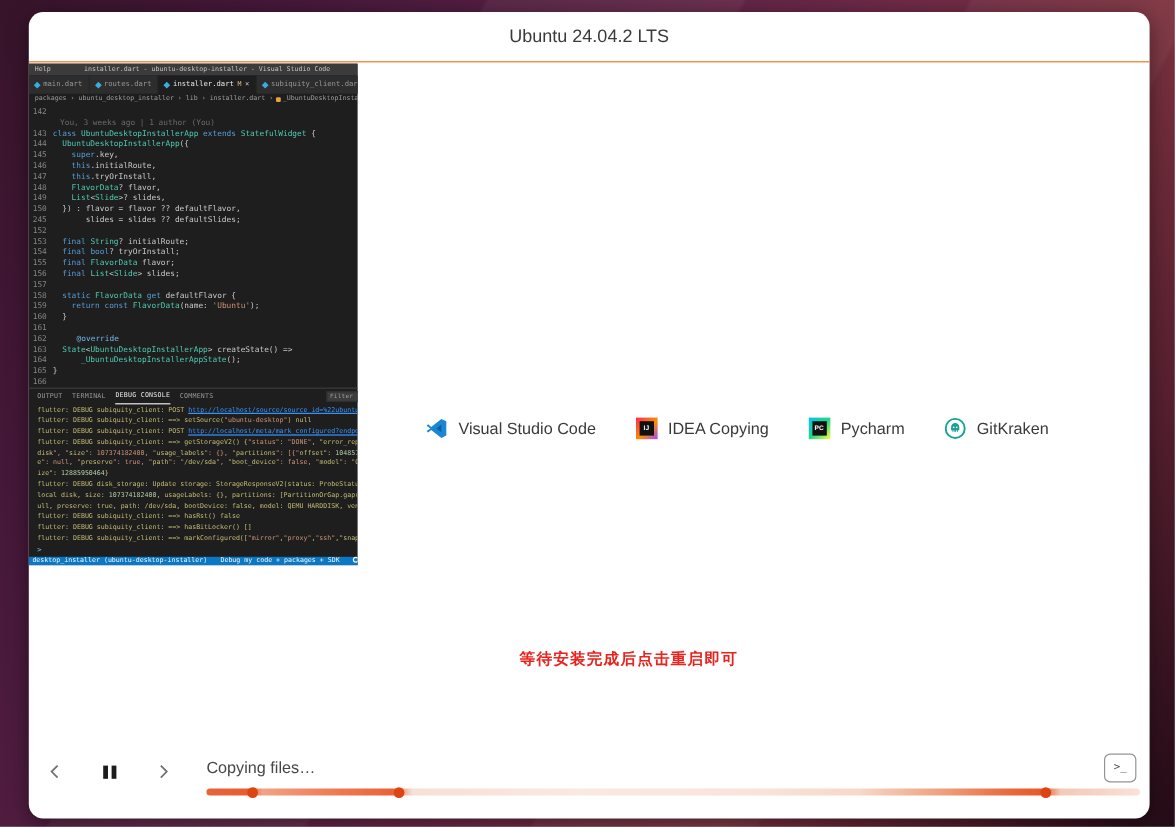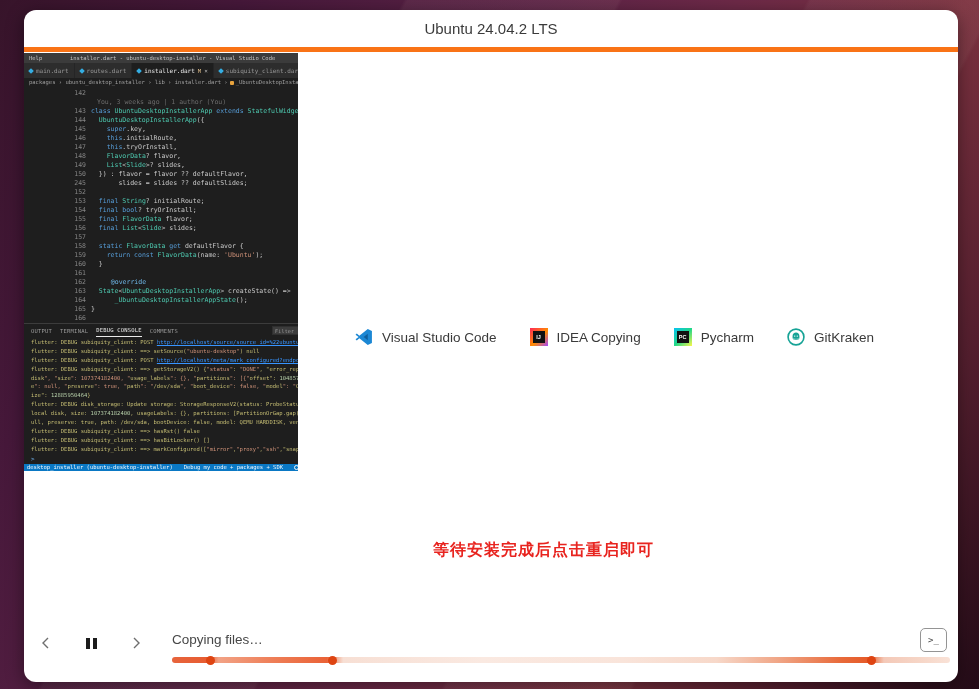--- a/index.html
+++ b/index.html
@@ -10,40 +10,40 @@
   }
   body::before{
     content:"";position:absolute;inset:0;pointer-events:none;
     background:linear-gradient(118deg,transparent 30%,rgba(255,230,215,.06) 30.3% 46%,transparent 46.3% 60%,rgba(255,230,215,.05) 60.3% 74%,transparent 74.3%);
   }
   .window{
     position:absolute;left:24px;top:10px;width:934px;height:672px;
     background:#ffffff;border-radius:12px;overflow:hidden;
     box-shadow:0 4px 18px rgba(0,0,0,.45);
   }
-  .hdr{height:42px;border-bottom:5px solid #f97316;display:flex;align-items:center;justify-content:center;box-sizing:border-box;}
+  .hdr{height:42px;border-bottom:1px solid #f97316;display:flex;align-items:center;justify-content:center;box-sizing:border-box;}
   .hdr-title{font-size:15px;color:#3b3b3b;}
 
   
   .vscode{position:absolute;left:0;top:43px;width:274px;height:418px;background:#1e1e1e;overflow:hidden;
           font-family:"DejaVu Sans Mono","Liberation Mono",monospace;}
   .vs-titlebar{position:absolute;left:0;top:0;right:0;height:10px;background:#3b3b3b;color:#c3c3c3;font-size:5.5px;line-height:10px;display:flex;}
   .vs-menu{padding:0 5px;}
   .vs-wt{flex:1;text-align:center;white-space:nowrap;overflow:hidden;}
   .vs-tabs{position:absolute;left:0;top:10px;right:0;height:15px;background:#252526;display:flex;white-space:nowrap;}
   .vs-tab{height:15px;display:flex;align-items:center;gap:3px;padding:0 5px;background:#2d2d2d;color:#969696;font-size:6px;border-right:1px solid #252526;box-sizing:border-box;flex:0 0 auto;}
   .vs-tab.active{background:#1e1e1e;color:#e8e8e8;}
   .dart-ico{width:4px;height:4px;background:#35aee3;transform:rotate(45deg);flex:0 0 auto;}
   .mod{color:#e2c08d;font-size:5.5px;}
   .tclose{color:#bdbdbd;font-size:6px;}
   .vs-crumb{position:absolute;left:0;top:25px;right:0;height:9px;color:#9d9d9d;font-size:5.5px;line-height:9px;padding-left:5px;white-space:nowrap;display:flex;gap:2px;align-items:center;}
   .sym-ico{width:4px;height:4px;background:#e8a33d;border-radius:1px;display:inline-block;flex:0 0 auto;}
   .vs-code{position:absolute;left:0;top:34px;right:0;height:236px;padding-top:2px;box-sizing:border-box;overflow:hidden;}
   .crow{display:flex;height:9px;line-height:9px;font-size:6.5px;}
-  .ln{width:15px;flex:0 0 auto;text-align:right;color:#858585;padding-right:5px;padding-left:47px;}
+  .ln{width:15px;flex:0 0 auto;text-align:right;color:#858585;padding-right:5px;}
   .ct{white-space:pre;color:#c8c8c8;}
   .ct b{font-weight:normal;font-style:normal;}
   .ct .k{color:#569cd6;} .ct .t{color:#4ec9b0;} .ct .s{color:#ce9178;} .ct .a{color:#6fb7e8;margin-left:12px;}
   .ct.lens{color:#6b6b6b;padding-left:6px;}
   .vs-panel{position:absolute;left:0;top:270px;right:0;height:141px;border-top:1px solid #3c3c3c;box-sizing:border-box;}
   .ptabs{position:relative;height:13px;display:flex;gap:8px;align-items:center;padding-left:7px;font-size:5.5px;color:#9a9a9a;letter-spacing:.2px;}
   .ptab.active{color:#eaeaea;border-bottom:1px solid #eaeaea;line-height:11px;}
   .pfilter{position:absolute;right:-8px;top:2px;width:34px;height:9px;background:#3c3c3c;border:1px solid #2f2f2f;color:#9a9a9a;font-size:5px;line-height:9px;padding-left:2px;box-sizing:border-box;}
   .plogs{padding:1px 0 0 7px;overflow:hidden;}
   .plog{height:8.9px;line-height:8.9px;font-size:5.5px;color:#c3bb72;white-space:nowrap;}
@@ -51,30 +51,30 @@
   .plog .u{color:#3794ff;text-decoration:underline;}
   .plog .cs{color:#ce9178;} .plog .cn{color:#b5cea8;}
   .prompt{height:9px;line-height:9px;font-size:6px;color:#75beff;padding-left:7px;}
   .vs-status{position:absolute;left:0;bottom:0;right:0;height:7px;background:#0a78c4;color:#f2f8fd;font-size:5.5px;line-height:7px;display:flex;gap:11px;padding-left:3px;white-space:nowrap;}
   .ring{width:3px;height:3px;border:1px solid #f2f8fd;border-radius:50%;display:inline-block;margin-right:2px;vertical-align:middle;}
 
   
   .heading{position:absolute;left:331px;top:98px;width:580px;font-size:40px;line-height:57px;font-weight:300;color:#3c3c3c;}
   .bodytext{position:absolute;left:331px;top:236px;width:586px;font-size:13.5px;line-height:20px;color:#3b3b3b;}
   .tools{position:absolute;left:331px;top:318px;display:flex;align-items:center;gap:33px;}
-  .tool{display:flex;align-items:center;gap:9px;}
+  .tool{display:flex;align-items:center;gap:9px;margin-top:20px;}
   .tool-label{font-size:13.5px;color:#3a3a3a;}
   .tool-ico{width:18px;height:18px;flex:0 0 auto;position:relative;}
   .jb{width:18px;height:18px;display:flex;align-items:center;justify-content:center;}
   .jb-idea{background:linear-gradient(135deg,#fe2857,#ff8d00 55%,#a348fc);}
   .jb-pc{background:linear-gradient(135deg,#07c3f2,#21d789 50%,#fcf84a);}
   .jb-in{width:12px;height:12px;background:#111;color:#fff;font-size:5.5px;font-weight:bold;display:flex;align-items:center;justify-content:center;font-family:"Liberation Sans",sans-serif;}
 
   
-  .annotation{position:absolute;left:409px;top:530px;font-size:16px;font-weight:bold;color:#e8241f;letter-spacing:1px;white-space:nowrap;}
+  .annotation{position:absolute;left:409px;top:530px;font-size:13px;font-weight:bold;color:#e8241f;letter-spacing:1px;white-space:nowrap;}
 
   
   .navbtn{position:absolute;width:24px;height:24px;top:621px;display:flex;align-items:center;justify-content:center;background:none;border:none;padding:0;cursor:pointer;}
   .nav-back{left:10px;} .nav-fwd{left:100px;}
   .pausebtn{position:absolute;left:55px;top:621px;width:24px;height:24px;background:none;border:none;display:flex;align-items:center;justify-content:center;gap:3px;padding:0;cursor:pointer;}
   .pbar{width:4px;height:11px;background:#1c1c1c;}
   .status-text{position:absolute;left:148px;top:622px;font-size:13.5px;color:#474747;text-align:right;}
   .progress{position:absolute;left:148px;top:647px;width:778px;height:6px;border-radius:3px;
     background:linear-gradient(90deg,
       #e7643c 0%, #e75c31 4.6%,

